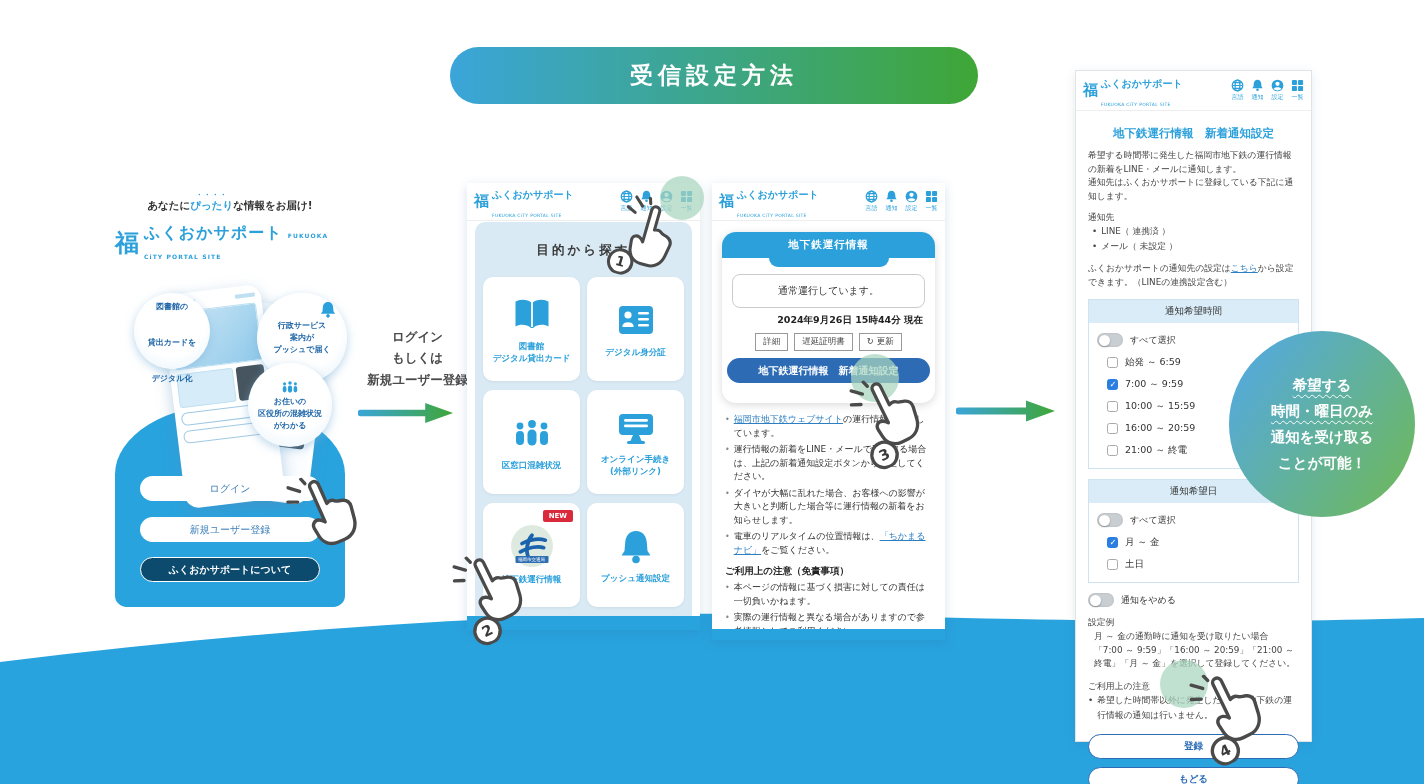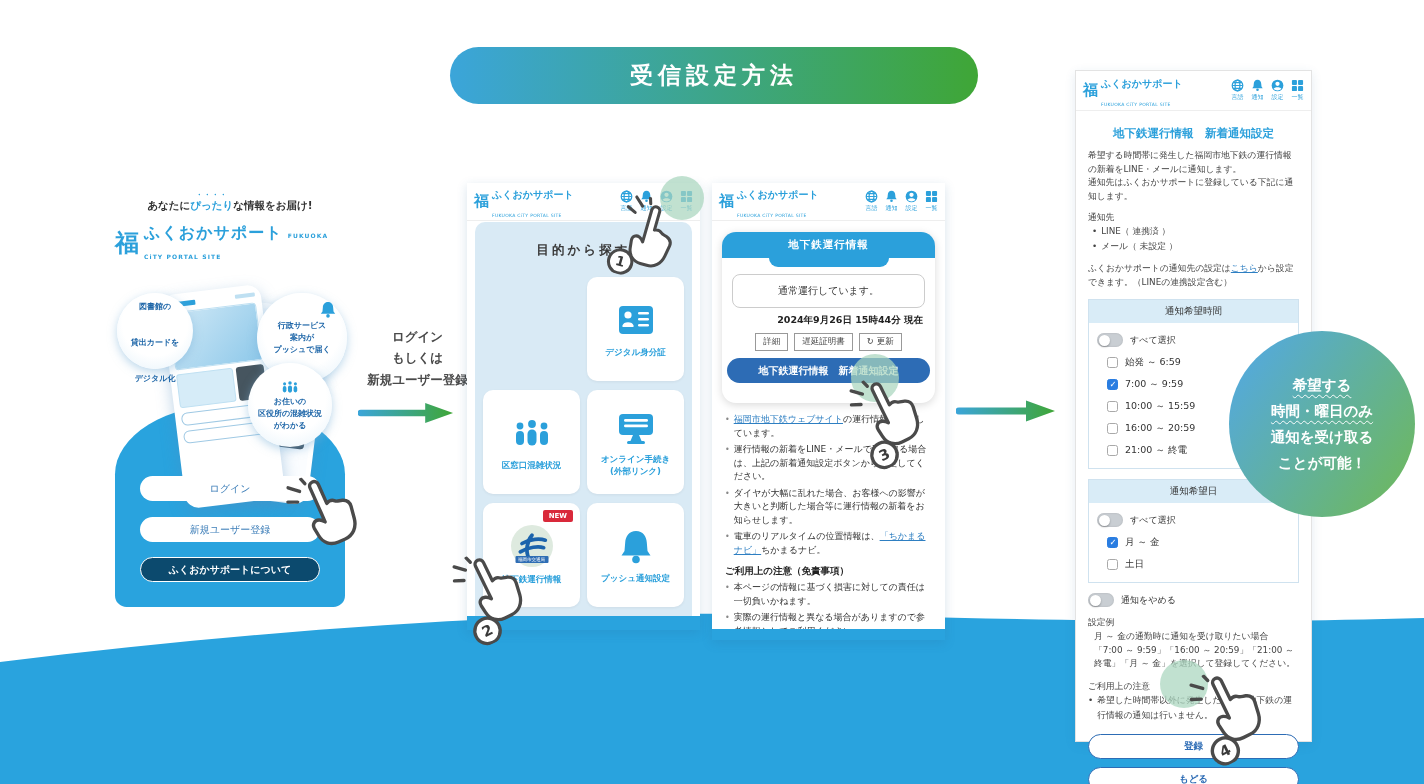--- a/index.html
+++ b/index.html
@@ -243,21 +243,21 @@
     </div>
 
     <div class="bub" style="left:142px;top:108px;width:90px;height:90px;">
       <svg class="bubicon" style="position:absolute;top:8px;right:10px;" viewBox="0 0 14 14">
           <use href="#ic-bell"></use>
         </svg>
       <span>行政サービス</span>
       <span>案内が</span>
       <span>プッシュで届く</span>
     </div>
-    <div class="bub" style="left:2px;top:108px;width:76px;height:76px;gap:24px;">
+    <div class="bub" style="left:19px;top:108px;width:76px;height:76px;gap:24px;">
       <svg class="bubicon" viewBox="0 0 40 36">
           <use href="#ic-book"></use>
         </svg>
       <span>図書館の</span>
       <span>貸出カードを</span>
       <span>デジタル化</span>
     </div>
     <div class="bub" style="left:133px;top:178px;width:84px;height:84px;">
       <svg class="bubicon" viewBox="0 0 40 32">
           <use href="#ic-people"></use>
@@ -315,20 +315,26 @@
         <span class="hicon">
             <svg class="nico" viewBox="0 0 14 14">
               <use href="#ic-grid"></use>
             </svg>
             <span>一覧</span>
           </span>
       </div>
     </div>
     <div class="s2body">
       <div class="s2head">目的から探す</div>
+      <div class="card" style="left:8px;top:55px;">
+        <svg class="cicon" viewBox="0 0 40 36">
+            <use href="#ic-book"></use>
+          </svg>
+        <span class="clabel"><span>図書館</span><br><span>デジタル貸出カード</span></span>
+      </div>
       <div class="card" style="left:112px;top:55px;">
         <svg class="cicon" viewBox="0 0 40 40">
             <use href="#ic-id"></use>
           </svg>
         <span class="clabel">デジタル身分証</span>
       </div>
       <div class="card" style="left:8px;top:168px;">
         <svg class="cicon" viewBox="0 0 40 32">
             <use href="#ic-people"></use>
           </svg>
@@ -417,21 +423,21 @@
       <div class="bitem">
           <span class="bdot">•</span>
           <span>運行情報の新着をLINE・メールで受け取る場合は、上記の新着通知設定ボタンから設定してください。</span>
         </div>
       <div class="bitem">
           <span class="bdot">•</span>
           <span>ダイヤが大幅に乱れた場合、お客様への影響が大きいと判断した場合等に運行情報の新着をお知らせします。</span>
         </div>
       <div class="bitem">
           <span class="bdot">•</span>
-          <span><span>電車のリアルタイムの位置情報は、</span><span class="blink">「ちかまるナビ」</span><span>ちかまるナビ。</span></span>
+          <span><span>電車のリアルタイムの位置情報は、</span><span class="blink">「ちかまるナビ」</span><span>をご覧ください。</span></span>
         </div>
       <div class="ntitle">ご利用上の注意（免責事項）</div>
       <div class="bitem">
           <span class="bdot">•</span>
           <span>本ページの情報に基づく損害に対しての責任は一切負いかねます。</span>
         </div>
       <div class="bitem">
           <span class="bdot">•</span>
           <span>実際の運行情報と異なる場合がありますので参考情報としてご利用ください。</span>
         </div>

